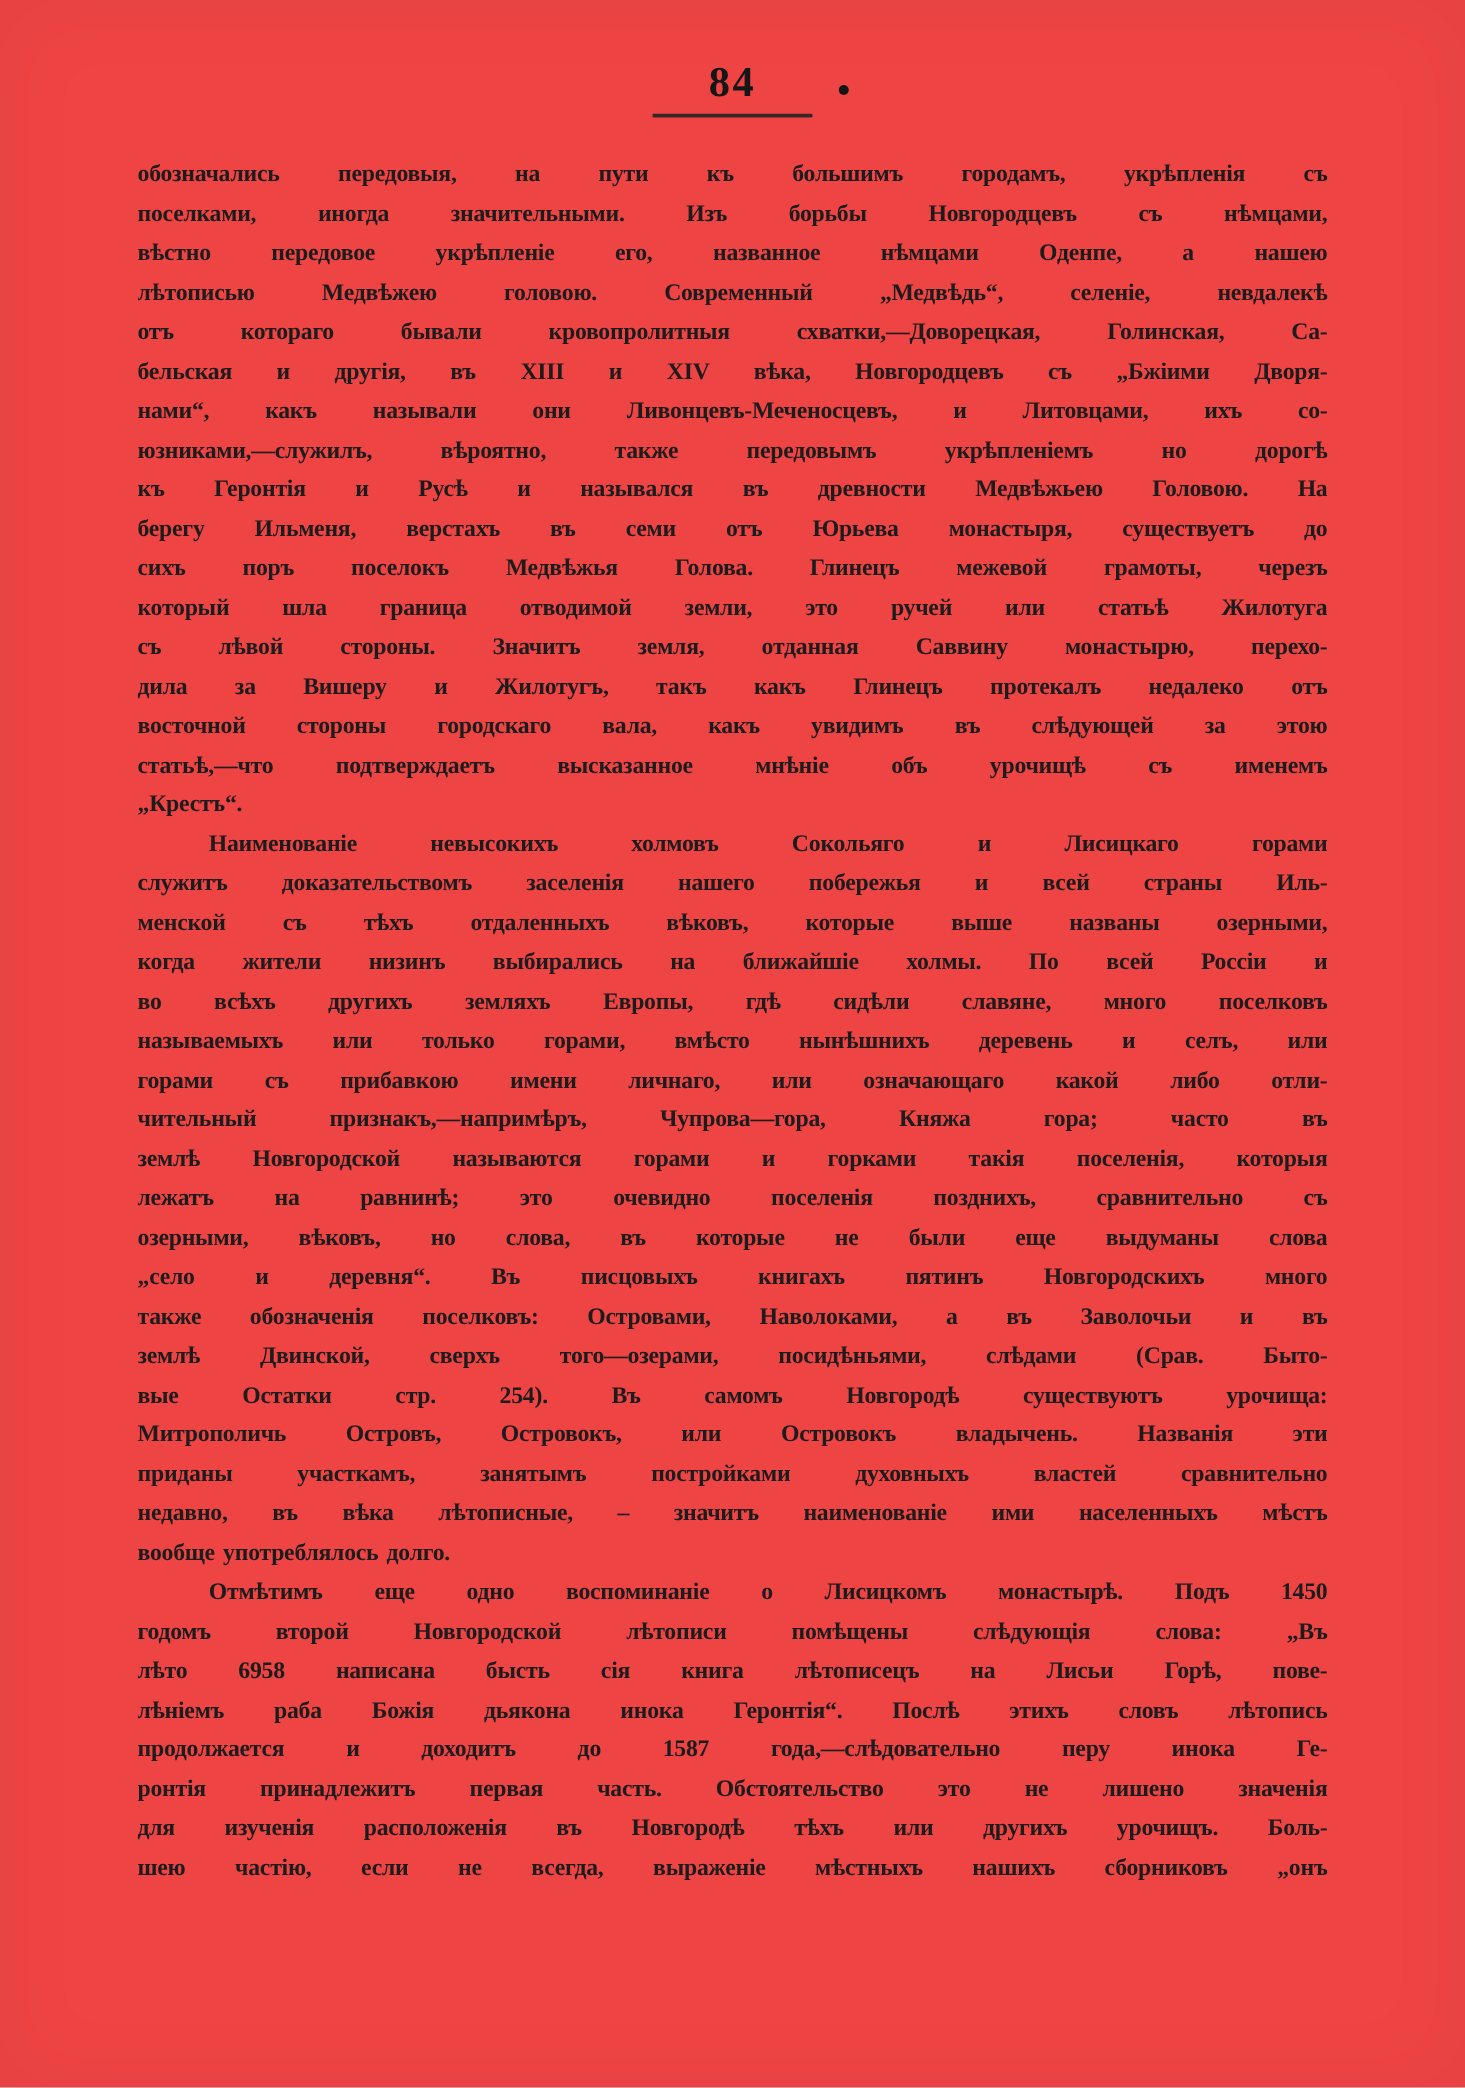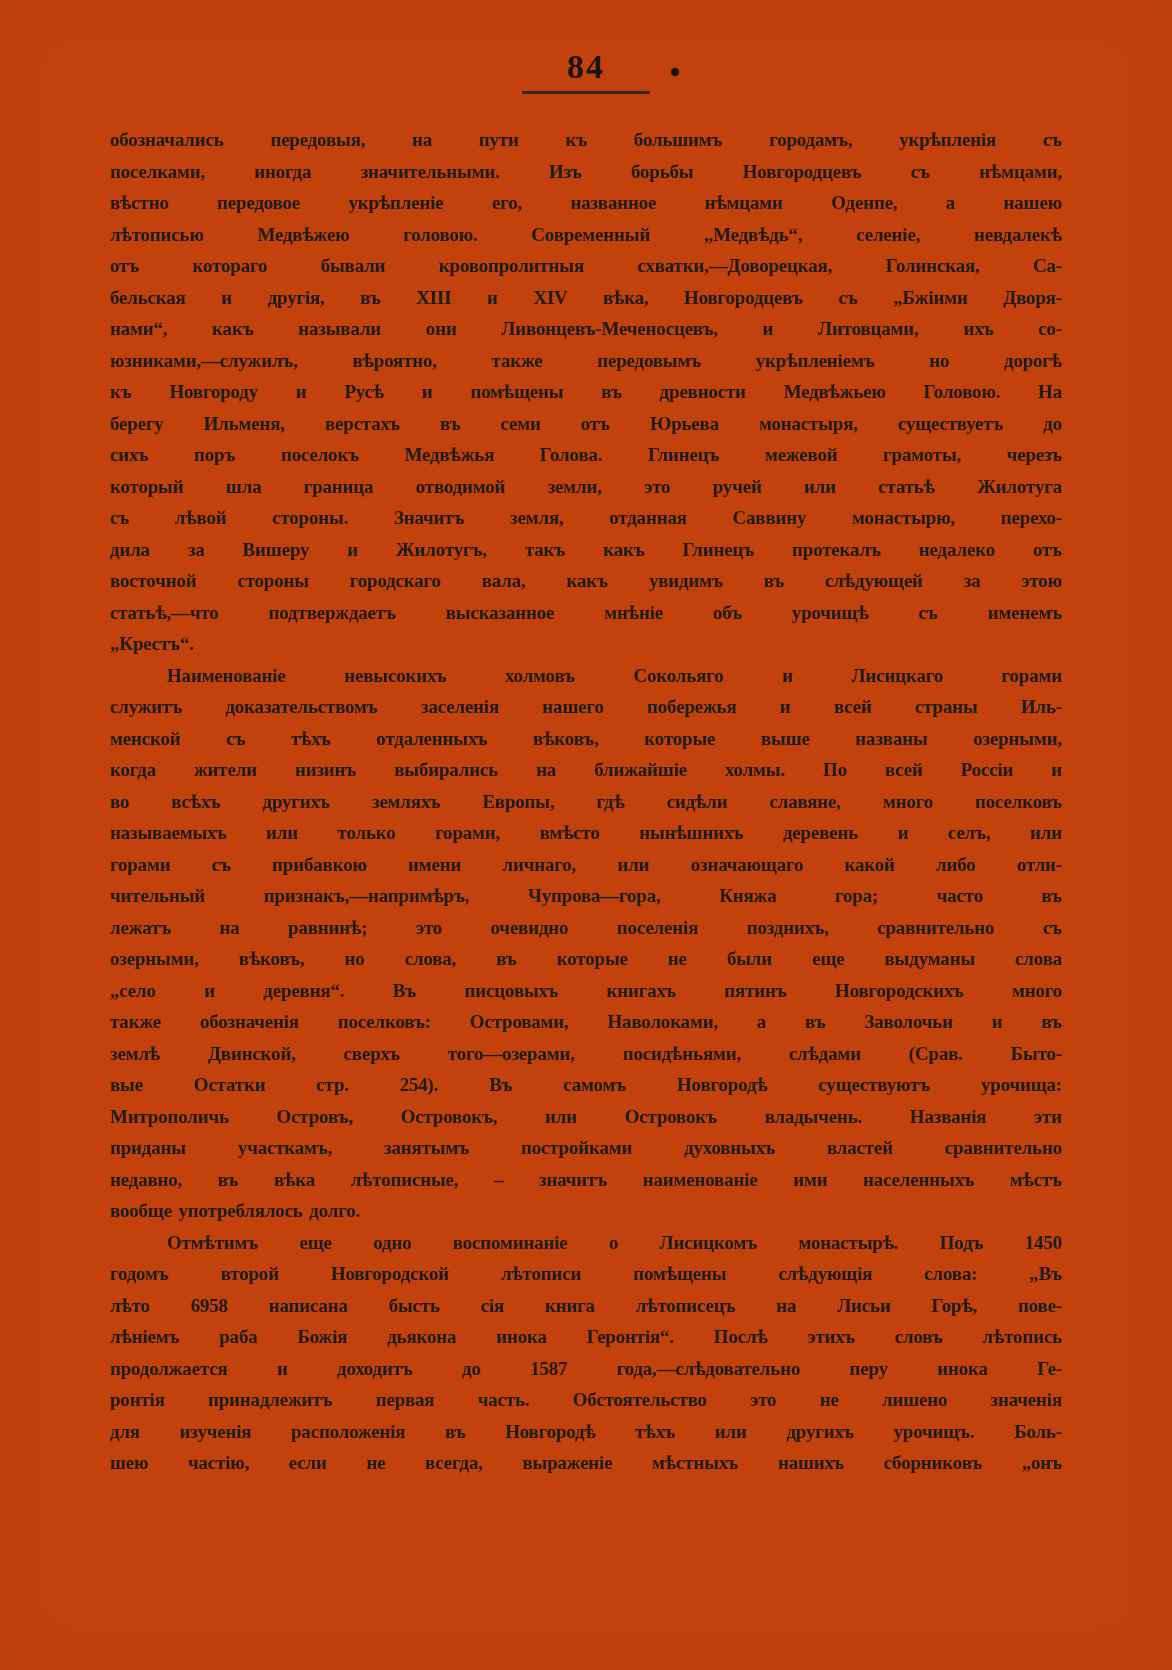--- a/index.html
+++ b/index.html
@@ -1,20 +1,20 @@
 <!DOCTYPE html>
 <html><head>
 <meta charset="utf-8">
 <style>
   html,body{margin:0;padding:0;background:#e9e9e7;}
   .page{
     position:relative;
     width:1172px;height:1670px;
     margin:0 auto;
-    background:#c2410c;
+    background:#ef4444;
     box-shadow:inset 0 0 70px rgba(60,55,45,0.06);
     font-family:"Liberation Serif","DejaVu Serif",serif;
     color:#1b1b1b;
     overflow:hidden;
   }
   .header{
     position:absolute;top:48px;left:110px;width:952px;
     text-align:center;
   }
   .pagenum{
@@ -76,39 +76,40 @@
   <div class="bodytext" id="page-text">
       <div class="para">
         <div class="line">обозначались передовыя, на пути къ большимъ городамъ, укрѣпленія съ</div>
         <div class="line">поселками, иногда значительными. Изъ борьбы Новгородцевъ съ нѣмцами,</div>
         <div class="line">вѣстно передовое укрѣпленіе его, названное нѣмцами Оденпе, а нашею</div>
         <div class="line">лѣтописью Медвѣжею головою. Современный „Медвѣдь“, селеніе, невдалекѣ</div>
         <div class="line">отъ котораго бывали кровопролитныя схватки,—Доворецкая, Голинская, Са-</div>
         <div class="line">бельская и другія, въ XIII и XIV вѣка, Новгородцевъ съ „Бжіими Дворя-</div>
         <div class="line">нами“, какъ называли они Ливонцевъ-Меченосцевъ, и Литовцами, ихъ со-</div>
         <div class="line">юзниками,—служилъ, вѣроятно, также передовымъ укрѣпленіемъ но дорогѣ</div>
-        <div class="line">къ Новгороду и Русѣ и помѣщены въ древности Медвѣжьею Головою. На</div>
+        <div class="line">къ Геронтія и Русѣ и назывался въ древности Медвѣжьею Головою. На</div>
         <div class="line">берегу Ильменя, верстахъ въ семи отъ Юрьева монастыря, существуетъ до</div>
         <div class="line">сихъ поръ поселокъ Медвѣжья Голова. Глинецъ межевой грамоты, черезъ</div>
         <div class="line">который шла граница отводимой земли, это ручей или статьѣ Жилотуга</div>
         <div class="line">съ лѣвой стороны. Значитъ земля, отданная Саввину монастырю, перехо-</div>
         <div class="line">дила за Вишеру и Жилотугъ, такъ какъ Глинецъ протекалъ недалеко отъ</div>
         <div class="line">восточной стороны городскаго вала, какъ увидимъ въ слѣдующей за этою</div>
         <div class="line">статьѣ,—что подтверждаетъ высказанное мнѣніе объ урочищѣ съ именемъ</div>
         <div class="line">„Крестъ“.</div>
       </div>
       <div class="para indent">
         <div class="line">Наименованіе невысокихъ холмовъ Сокольяго и Лисицкаго горами</div>
         <div class="line">служитъ доказательствомъ заселенія нашего побережья и всей страны Иль-</div>
         <div class="line">менской съ тѣхъ отдаленныхъ вѣковъ, которые выше названы озерными,</div>
         <div class="line">когда жители низинъ выбирались на ближайшіе холмы. По всей Россіи и</div>
         <div class="line">во всѣхъ другихъ земляхъ Европы, гдѣ сидѣли славяне, много поселковъ</div>
         <div class="line">называемыхъ или только горами, вмѣсто нынѣшнихъ деревень и селъ, или</div>
         <div class="line">горами съ прибавкою имени личнаго, или означающаго какой либо отли-</div>
         <div class="line">чительный признакъ,—напримѣръ, Чупрова—гора, Княжа гора; часто въ</div>
+        <div class="line">землѣ Новгородской называются горами и горками такія поселенія, которыя</div>
         <div class="line">лежатъ на равнинѣ; это очевидно поселенія позднихъ, сравнительно съ</div>
         <div class="line">озерными, вѣковъ, но слова, въ которые не были еще выдуманы слова</div>
         <div class="line">„село и деревня“. Въ писцовыхъ книгахъ пятинъ Новгородскихъ много</div>
         <div class="line">также обозначенія поселковъ: Островами, Наволоками, а въ Заволочьи и въ</div>
         <div class="line">землѣ Двинской, сверхъ того—озерами, посидѣньями, слѣдами (Срав. Быто-</div>
         <div class="line">вые Остатки стр. 254). Въ самомъ Новгородѣ существуютъ урочища:</div>
         <div class="line">Митрополичь Островъ, Островокъ, или Островокъ владычень. Названія эти</div>
         <div class="line">приданы участкамъ, занятымъ постройками духовныхъ властей сравнительно</div>
         <div class="line">недавно, въ вѣка лѣтописные, – значитъ наименованіе ими населенныхъ мѣстъ</div>
         <div class="line">вообще употреблялось долго.</div>

